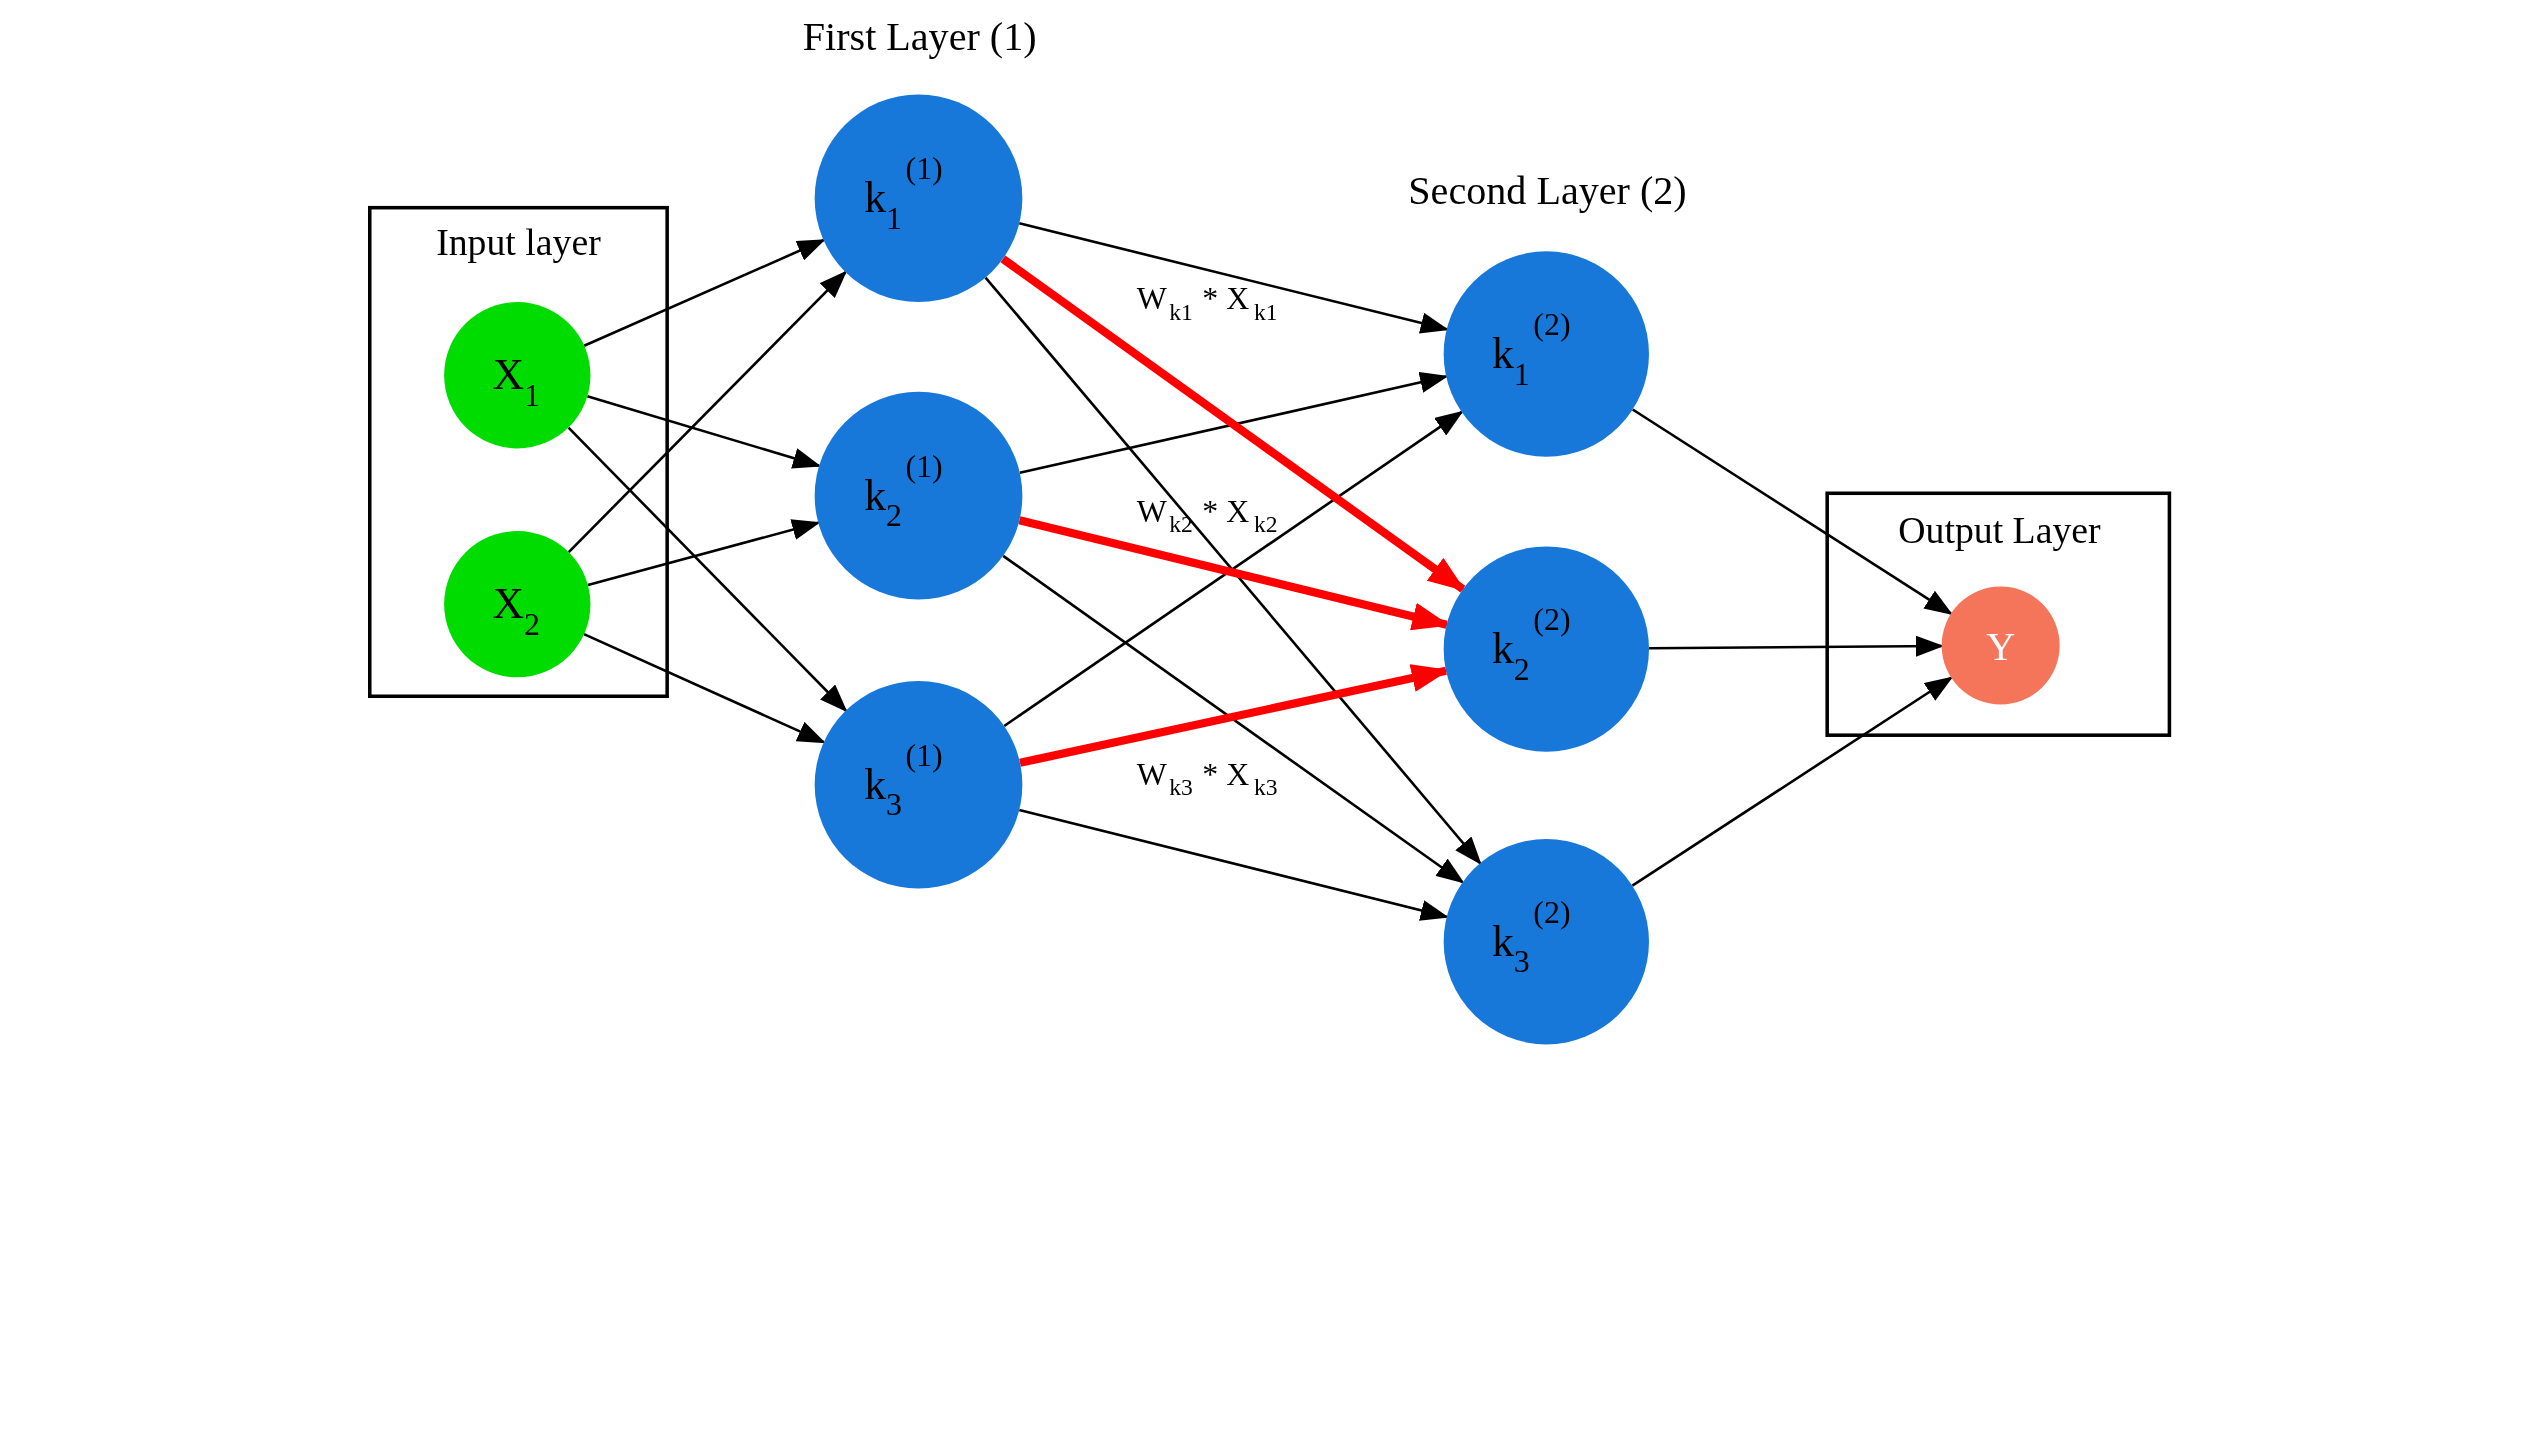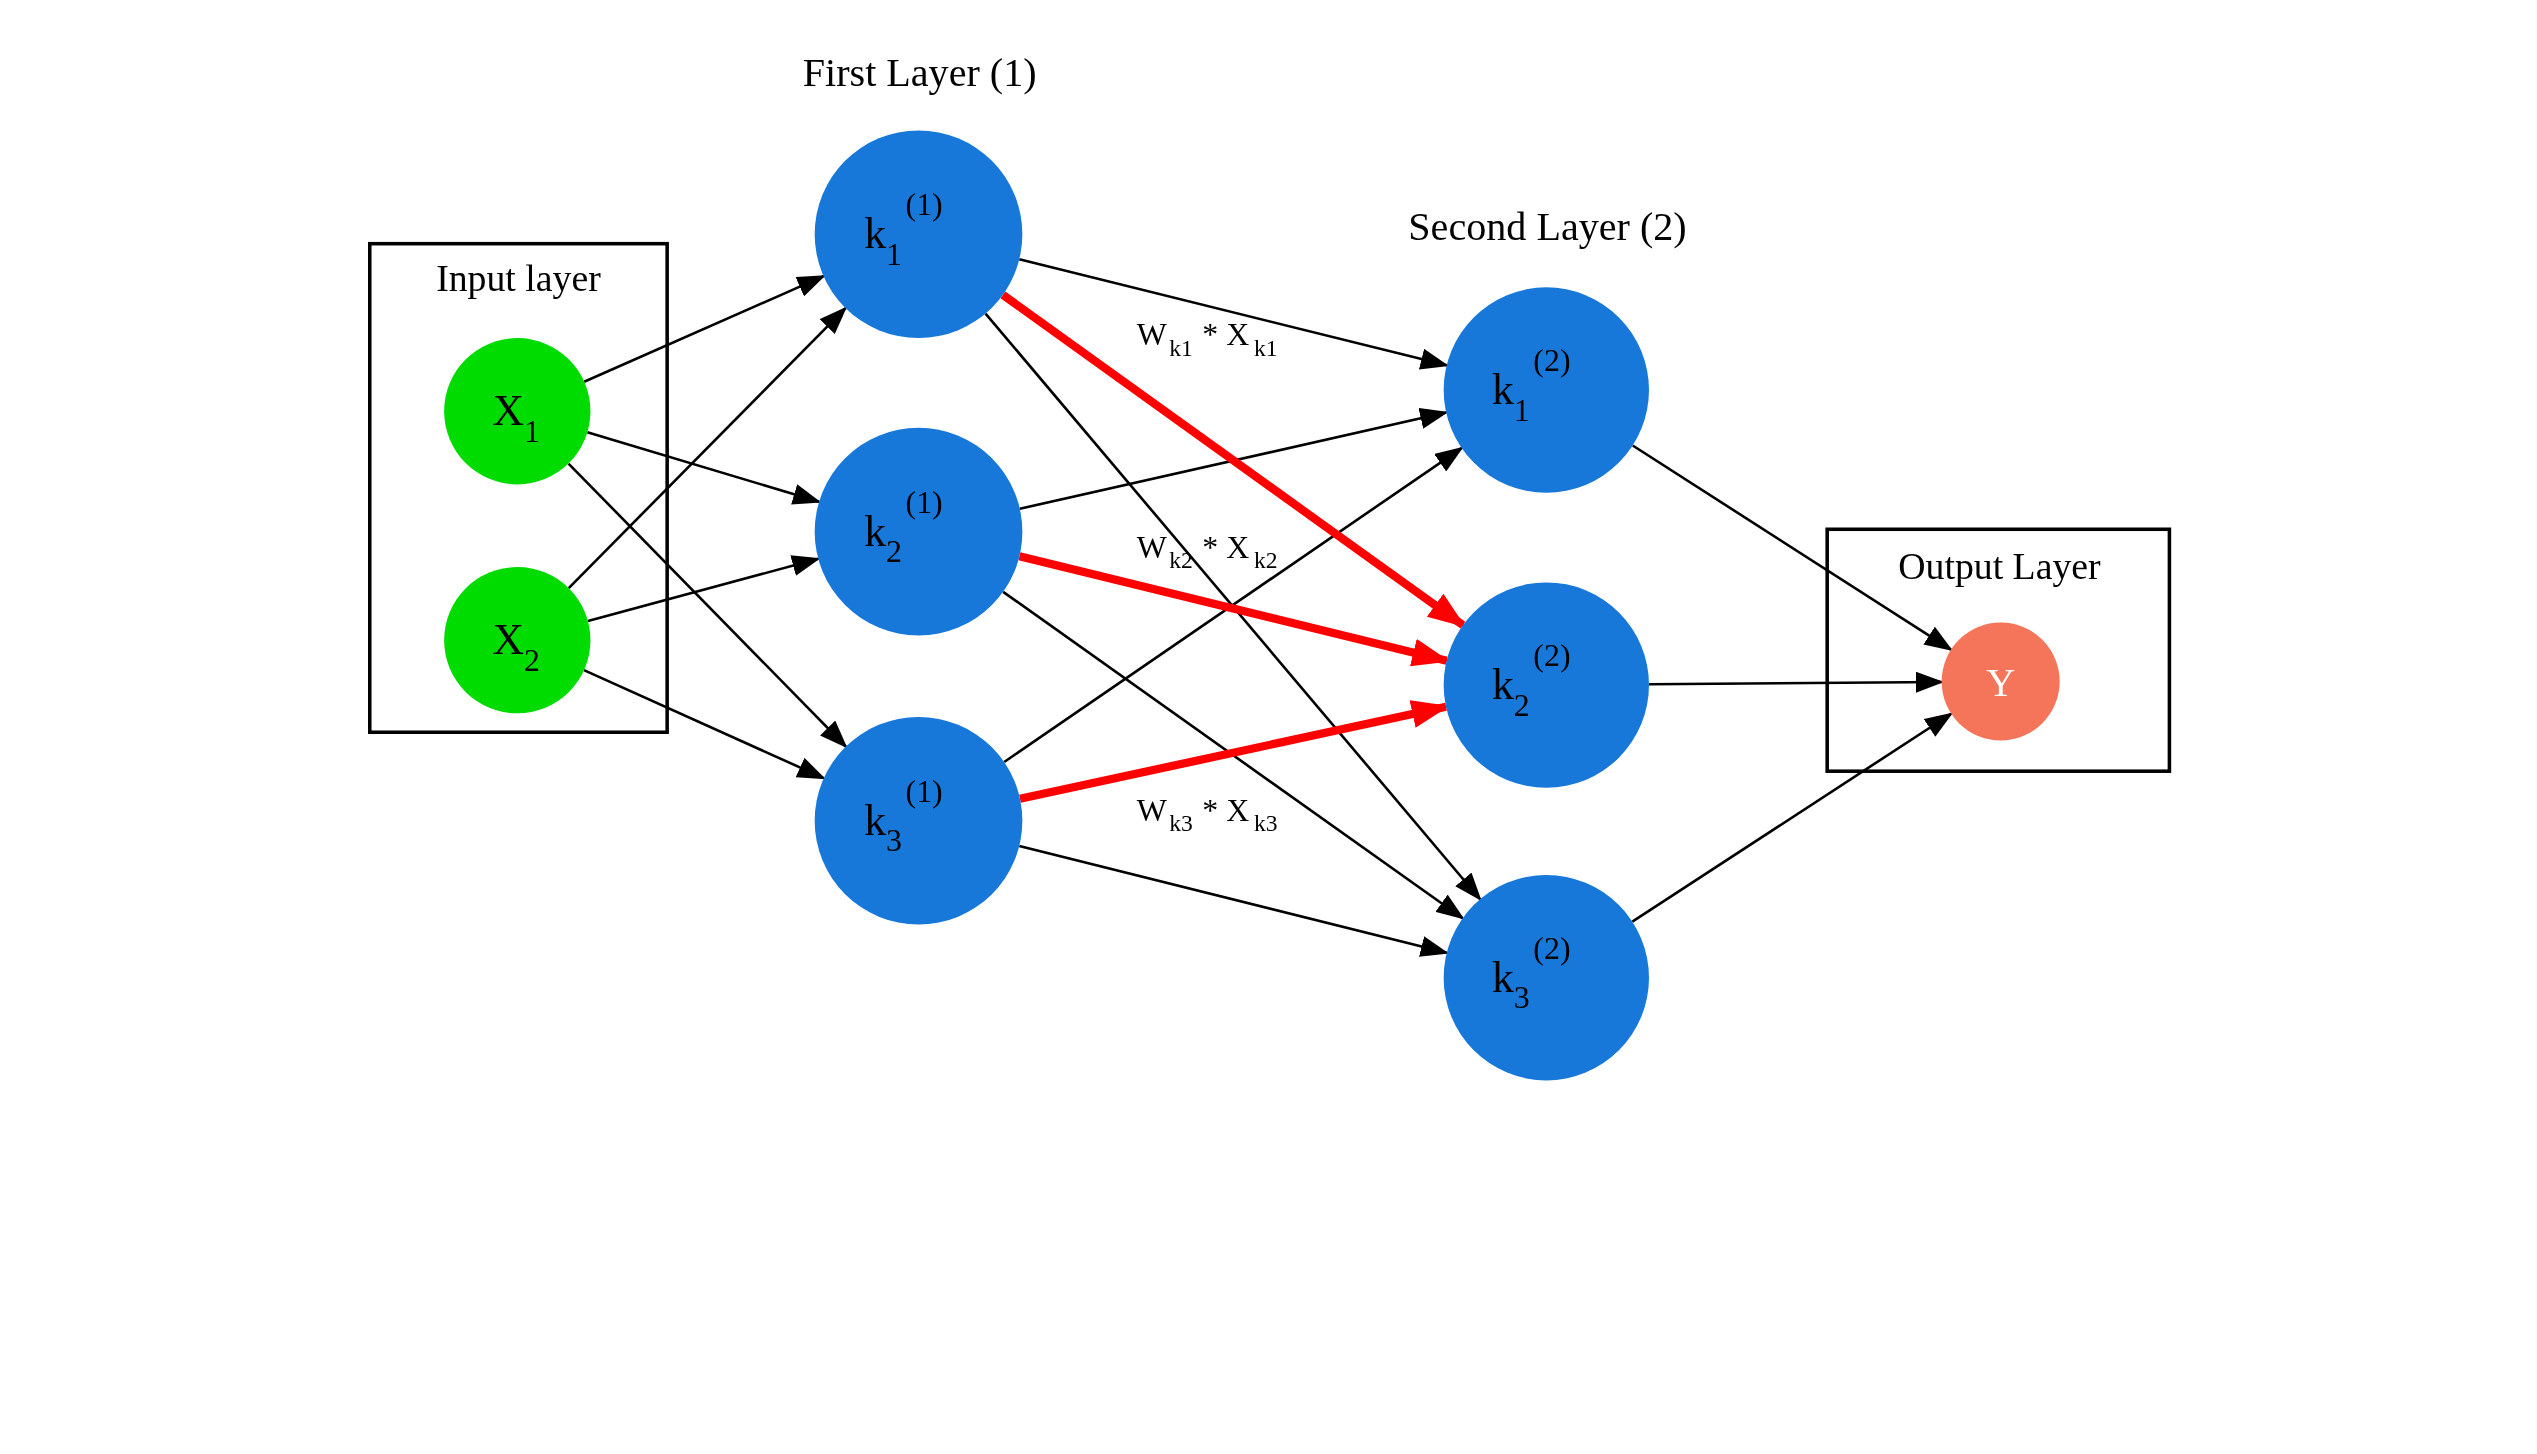--- a/index.html
+++ b/index.html
@@ -1,16 +1,16 @@
 <!DOCTYPE html>
 <html style="font-size:11.5px"><head>
 <meta charset="utf-8">
 <style>
   html, body { margin: 0; padding: 0; background: #ffffff; }
-  .canvas { width: 2538px; height: 1055px; background: #ffffff; margin-top: 36px; }
+  .canvas { width: 2538px; height: 1055px; background: #ffffff; }
   svg { display: block; width: 100%; height: 100%; }
   text { font-family: "Liberation Serif", serif; fill: #000000; }
   .layer-title  { font-size: 34px; }
   .box-title    { font-size: 32px; }
   .node-base    { font-size: 37px; }
   .node-sub     { font-size: 27px; }
   .node-sup     { font-size: 27px; }
   .edge-label-base { font-size: 27px; }
   .edge-label-sub  { font-size: 20px; }
   .edge { stroke: #000000; stroke-width: 2.2; fill: none; }

